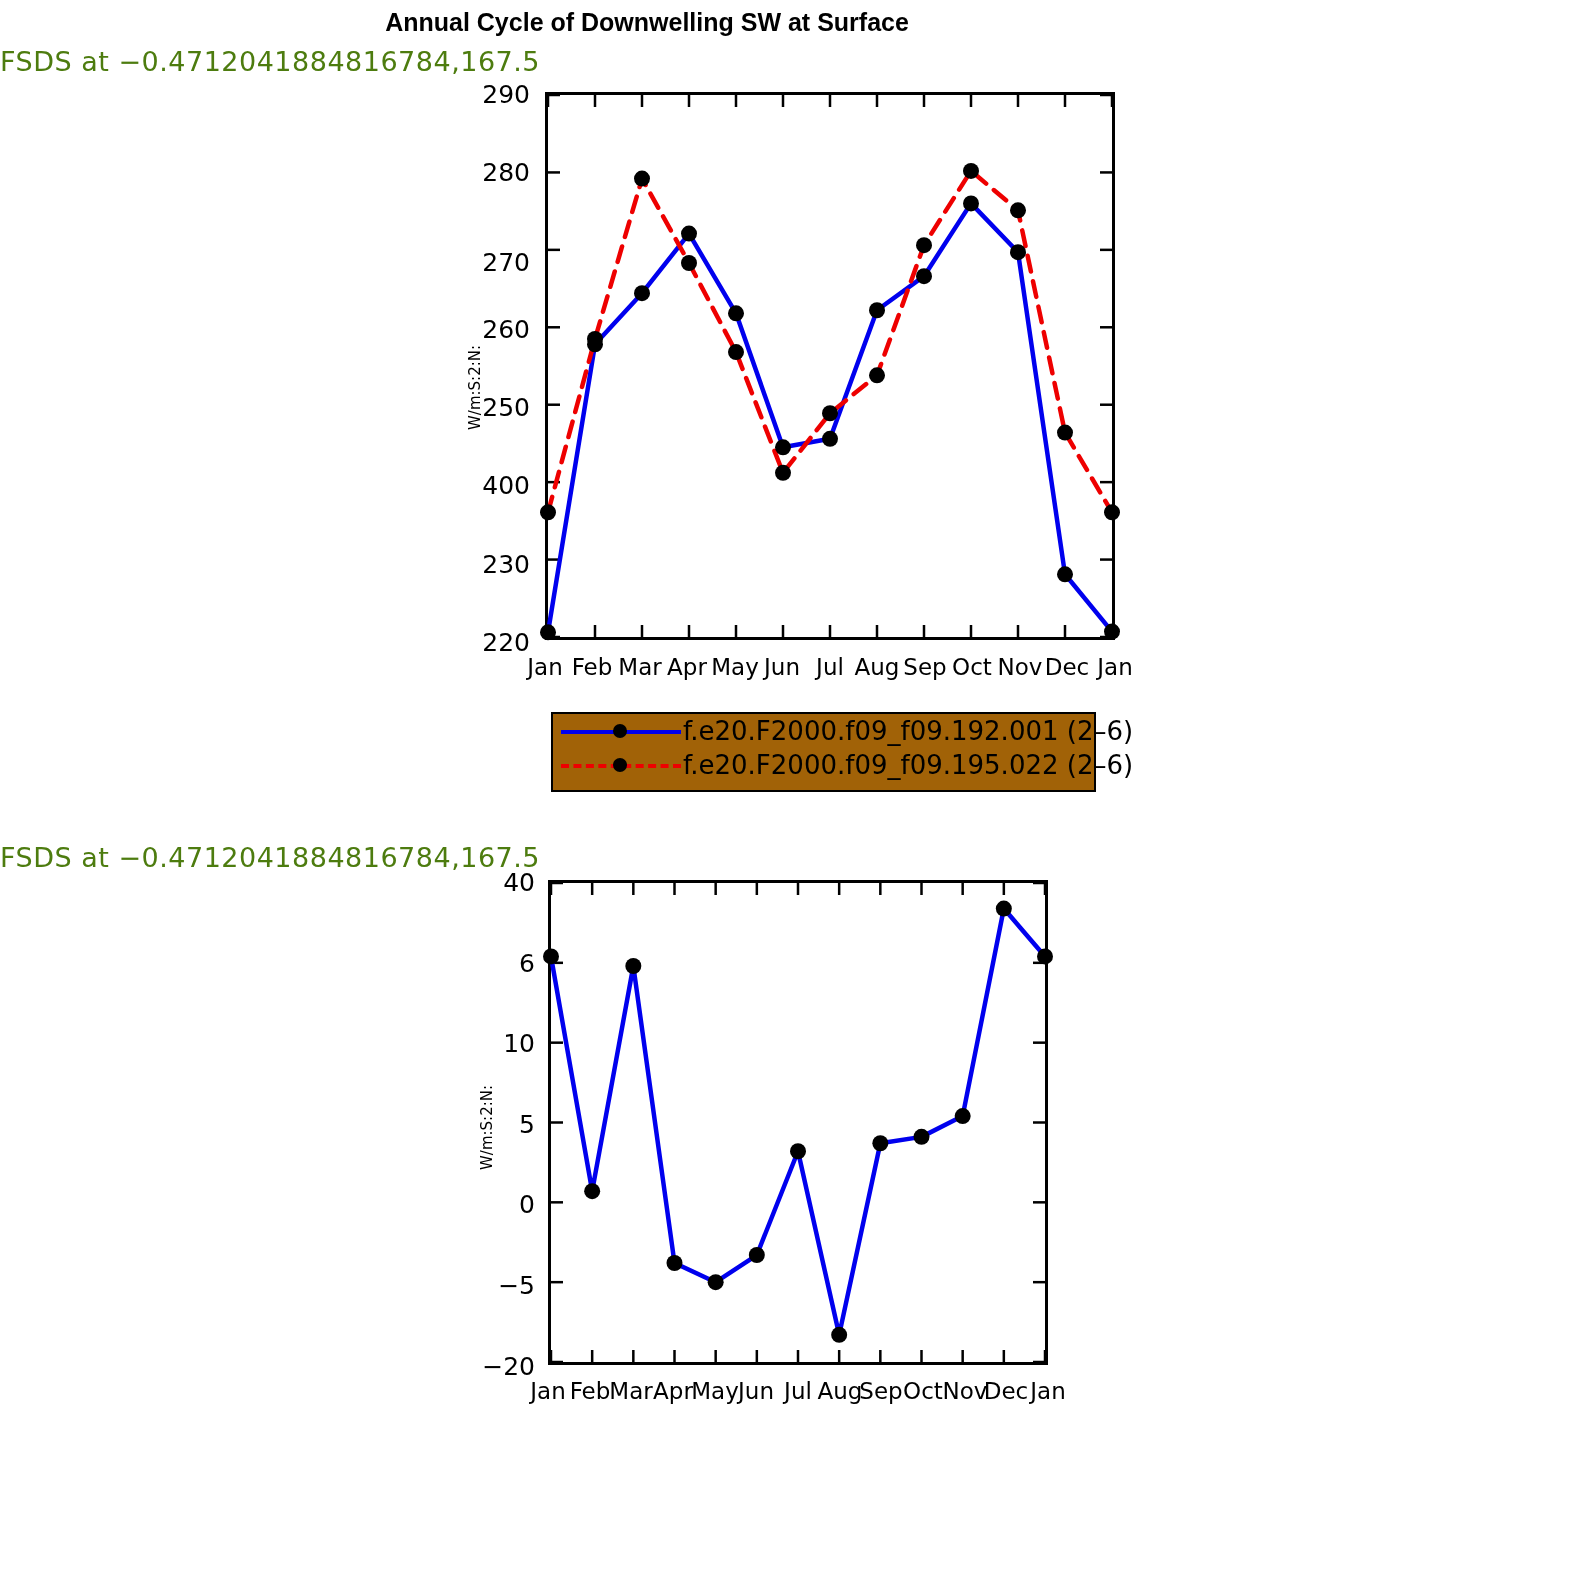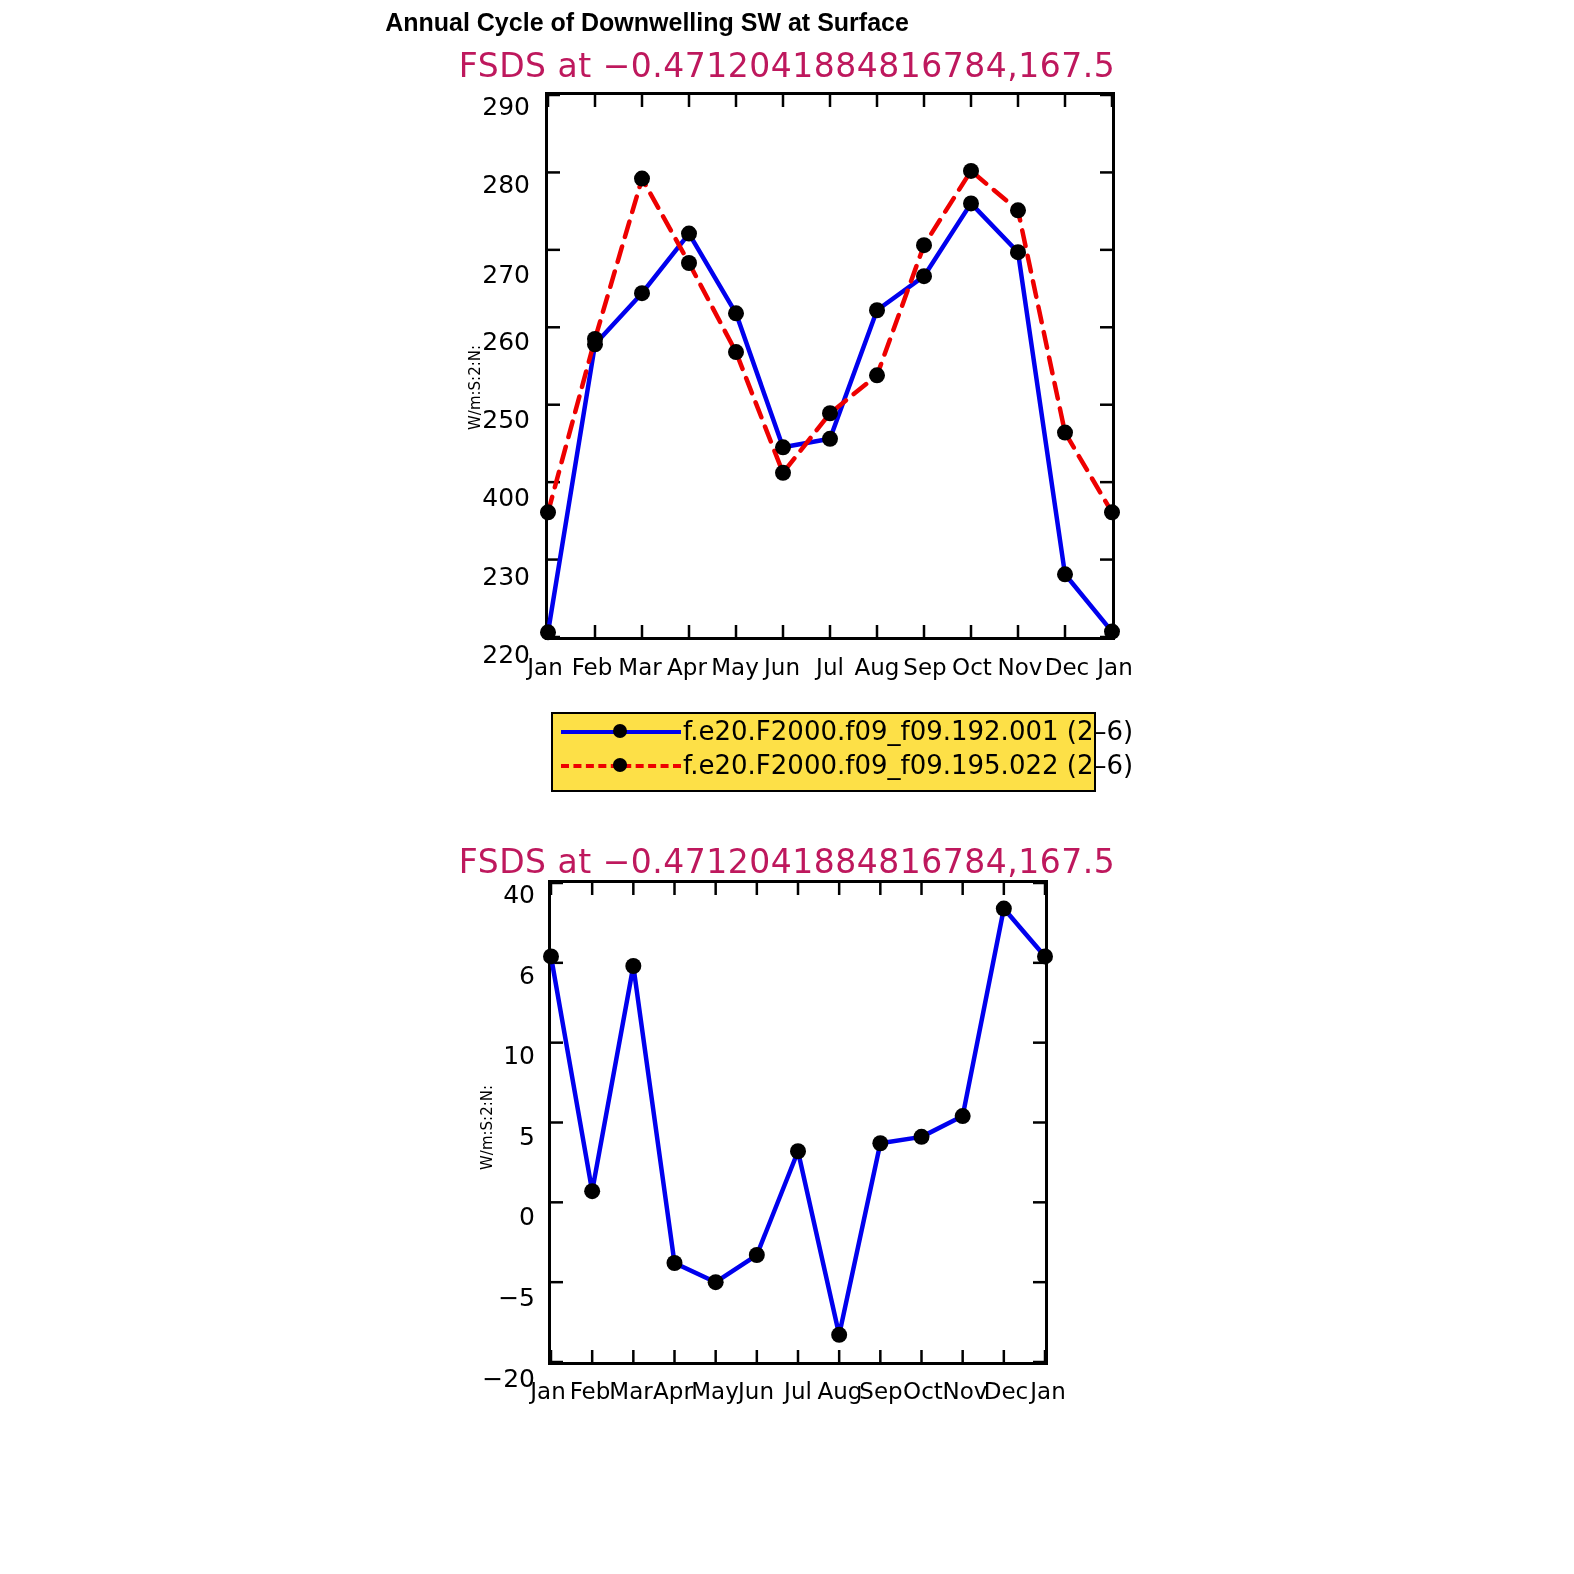--- a/index.html
+++ b/index.html
@@ -24,24 +24,23 @@
 
   .title-bold {
     text-align: center;
     font-family: "Liberation Sans", sans-serif;
     font-weight: bold;
     font-size: 25px;
     color: #000000;
   }
 
   .subtitle {
-    text-align: center;
-    font-family: "DejaVu Sans", sans-serif;
-    font-size: 33px;
-    color: #be185d;
+    font-family: "DejaVu Sans", sans-serif;
+    font-size: 27px;
+    color: #4d7c0f;
     letter-spacing: 0.5px;
   }
 
   .plotwrap {
     position: relative;
   }
 
   .frame {
     position: absolute;
     border: 3px solid #000000;
@@ -64,36 +63,35 @@
     transform-origin: 0 0;
     white-space: nowrap;
   }
 
   .ytick-label {
     position: absolute;
     font-family: "DejaVu Sans", sans-serif;
     font-size: 25px;
     text-align: right;
     white-space: nowrap;
-    margin-top: 12px;
   }
 
   .xtick-label {
     position: absolute;
     font-family: "DejaVu Sans", sans-serif;
     font-size: 23px;
     text-align: center;
     white-space: nowrap;
   }
 
   
   .legend-box {
     position: absolute;
     border: 2px solid #000000;
-    background: #fde047;
+    background: #a16207;
     box-sizing: border-box;
   }
   .legend-row {
     display: flex;
     align-items: center;
     height: 34px;
     padding-left: 8px;
   }
   .legend-sample {
     width: 120px;

